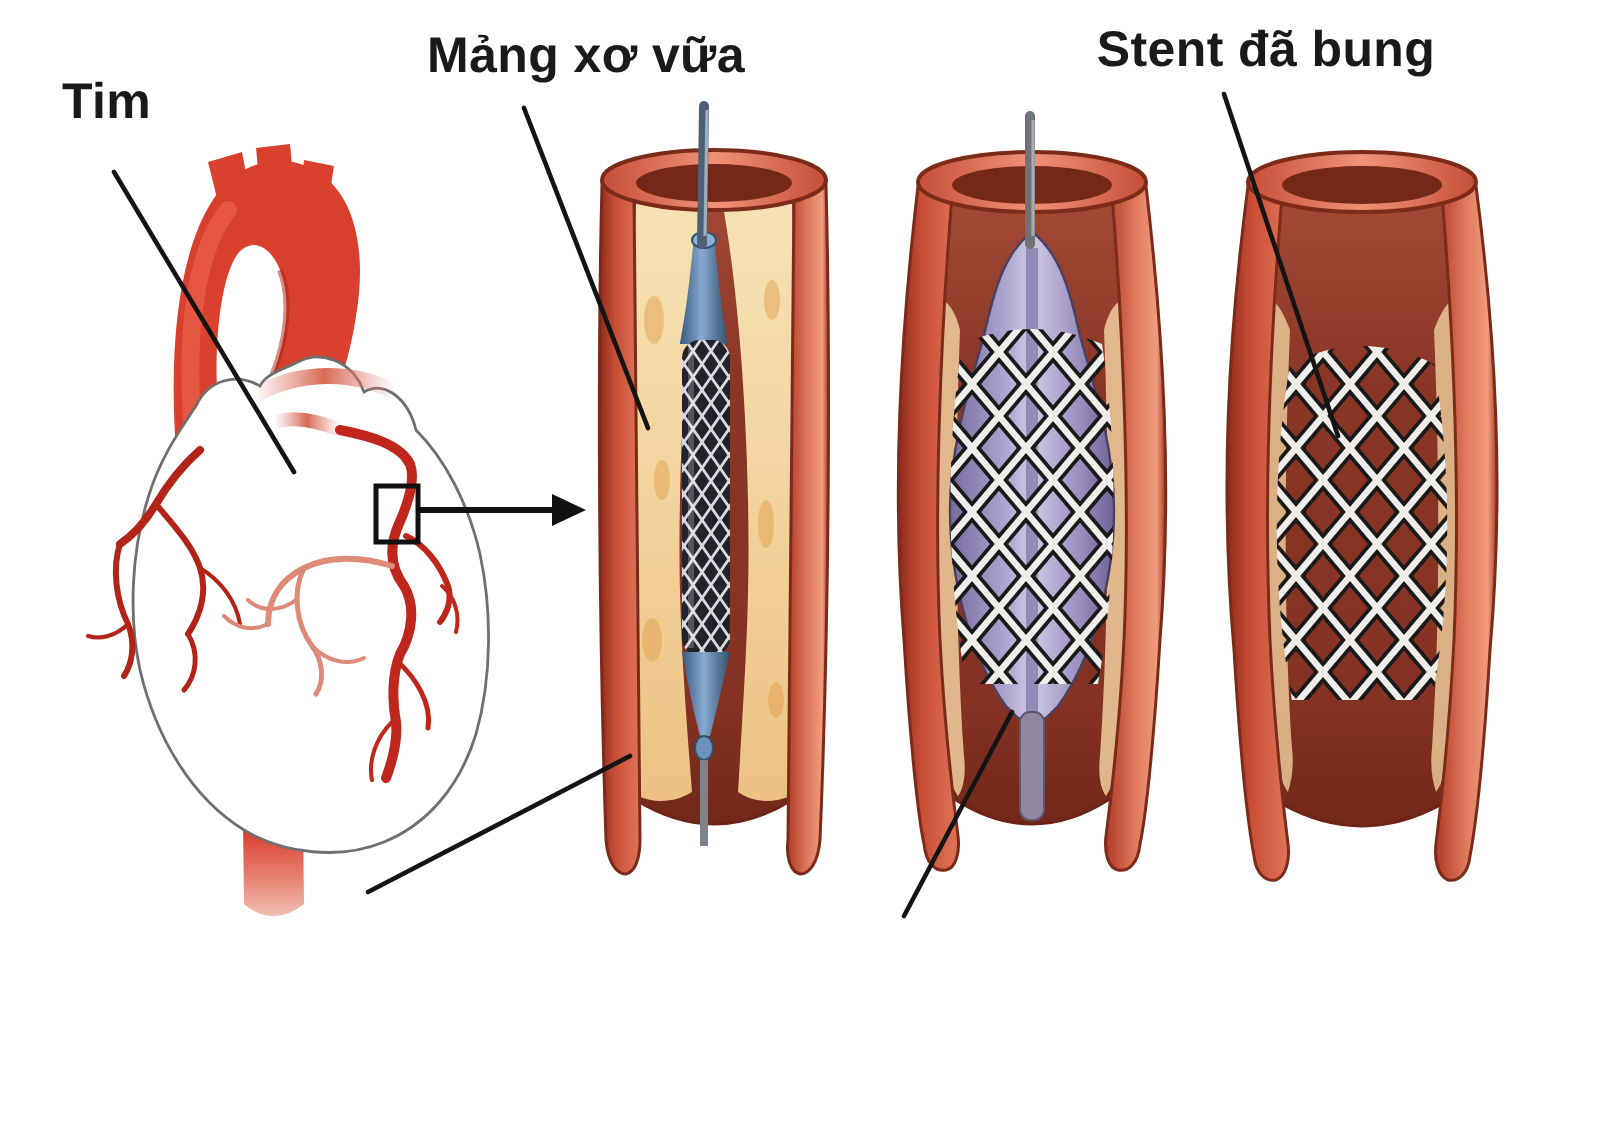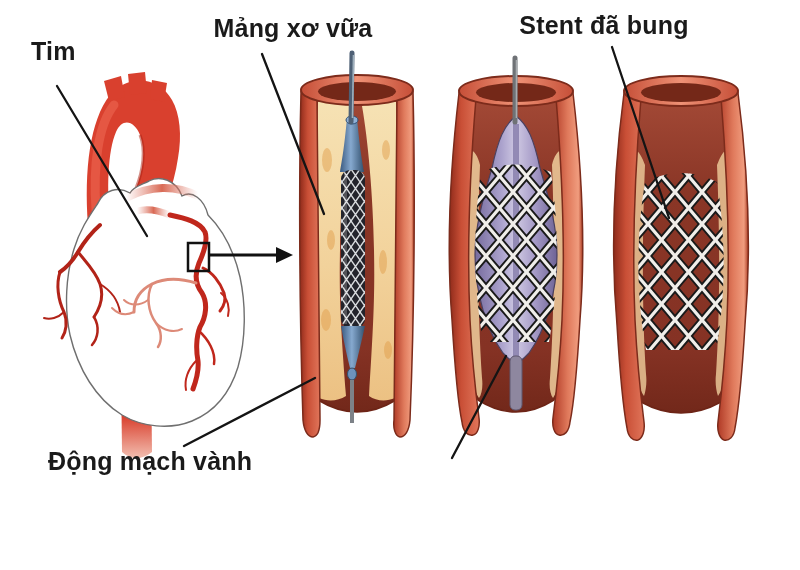--- a/index.html
+++ b/index.html
@@ -206,18 +206,17 @@
     <line x1="612" y1="47" x2="669" y2="218"></line>
     <line x1="184" y1="446" x2="315" y2="378"></line>
     <line x1="452" y1="458" x2="506" y2="356"></line>
   </g>
 </svg>
 
 <div class="label" style="left:31px;top:37px;">Tim</div>
 
 <div class="label center" style="left:208px;top:13px;width:170px;text-align:center;">Mảng xơ vữa</div>
 
-<div class="label center" style="left:519px;top:10px;width:170px;">Stent đã bung</div>
-
-<div class="label" style="left:48px;top:447px;">Động mạch vành</div>
+<div class="label center" style="left:548px;top:10px;width:170px;">Stent đã bung</div>
+
 
 
 </div>
 
 </body></html>

